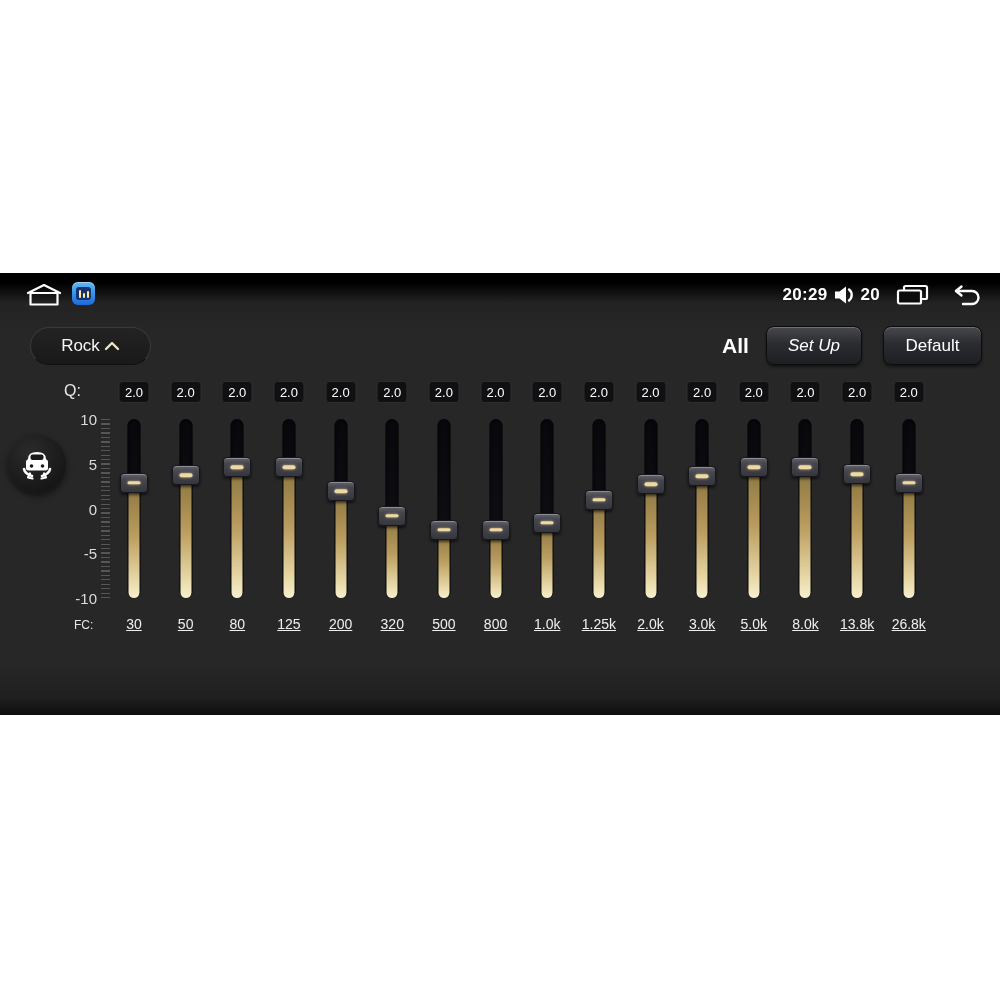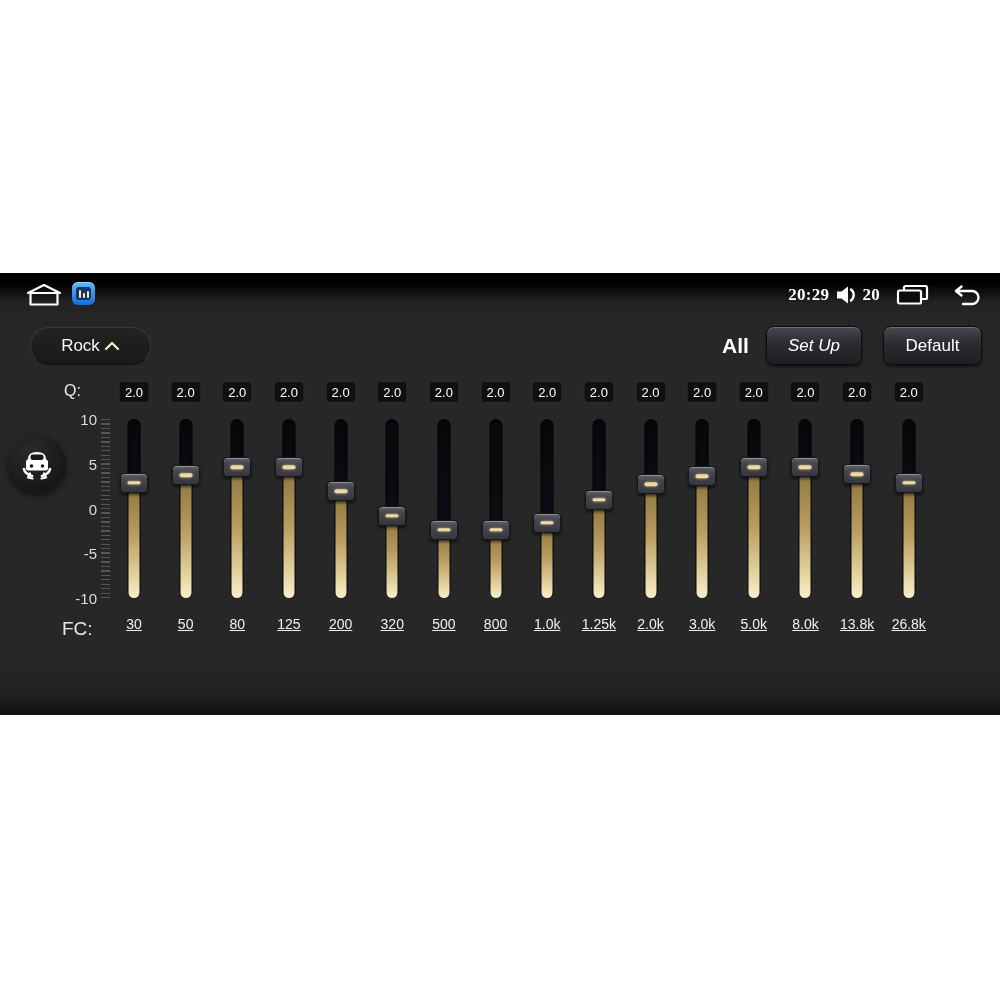--- a/index.html
+++ b/index.html
@@ -1,21 +1,21 @@
 <!DOCTYPE html>
 <html><head>
 <meta charset="utf-8">
 <style>
   html,body{margin:0;padding:0;background:#ffffff;width:1000px;height:1000px;
     font-family:"Liberation Sans",sans-serif;-webkit-font-smoothing:antialiased;}
   .screen{position:absolute;left:0;top:273px;width:1000px;height:442px;overflow:hidden;
     background:linear-gradient(180deg,#000 0px,#000 10px,#232323 30px,#272727 60px,#272727 88%,#202020 96%,#0e0e0e 100%);}
 
   
-  .statusbar{position:absolute;left:0;top:0;width:100%;height:40px;font-family:Liberation Serif, serif;}
+  .statusbar{position:absolute;left:0;top:0;width:100%;height:40px;}
   .home-btn{position:absolute;left:26px;top:10px;width:36px;height:24px;}
   .app-btn{position:absolute;left:72px;top:9px;width:23px;height:23px;border-radius:6px;
     background:linear-gradient(180deg,#5cb9f8,#1a6ada);box-shadow:inset 0 1px 0 rgba(255,255,255,.4);}
   .app-inner{position:absolute;left:4px;top:5px;width:15px;height:13px;border-radius:3px;background:#15336e;}
   .app-inner i{position:absolute;bottom:2px;width:2px;background:#ffe9a8;border-radius:1px;}
   .status-right{position:absolute;right:17px;top:11px;display:flex;align-items:center;}
   .status-text{color:#ffffff;font-size:17px;font-weight:bold;letter-spacing:.3px;}
 
   
   .preset-pill{position:absolute;left:30px;top:54px;width:121px;height:38px;border-radius:19px;
@@ -25,21 +25,21 @@
   .all-label{position:absolute;left:722px;top:61px;color:#ffffff;font-size:21px;font-weight:bold;}
   .btn{position:absolute;top:53px;height:39px;border-radius:8px;box-sizing:border-box;cursor:pointer;
     background:linear-gradient(180deg,#47494e 0%,#2a2c30 45%,#1d1f22 100%);
     border:1px solid #0c0c0c;box-shadow:inset 0 1px 0 rgba(255,255,255,.22),0 2px 3px rgba(0,0,0,.5);
     color:#ffffff;font-size:17px;display:flex;align-items:center;justify-content:center;}
   .btn.setup{left:766px;width:96px;font-style:italic;}
   .btn.default{left:883px;width:99px;}
 
   
   .qrow-label{position:absolute;left:64px;top:109px;color:#e8e8e8;font-size:16px;}
-  .fcrow-label{position:absolute;left:62px;top:345px;color:#e8e8e8;font-size:19px;}
+  .fcrow-label{position:absolute;left:74px;top:345px;color:#e8e8e8;font-size:12px;}
   .scale-label{position:absolute;width:42px;text-align:right;color:#dcdcdc;font-size:15px;transform:translateY(-50%);}
   .ruler{position:absolute;left:101px;top:146px;width:9px;height:179px;
     background:repeating-linear-gradient(to bottom,rgba(255,255,255,.22) 0 1.3px,transparent 1.3px 4.45px);}
 
   
   .band{position:absolute;width:52px;top:100px;height:265px;transform:translateX(-50%);}
   .qbox{position:absolute;left:50%;transform:translateX(-50%);top:8px;width:29px;height:20px;border-radius:4px;
     background:#101013;border:1px solid #2e2e2e;color:#fff;font-size:13px;display:flex;align-items:center;justify-content:center;text-align:right;}
   .slider{position:absolute;left:50%;top:0;width:30px;height:265px;transform:translateX(-50%);cursor:pointer;}
   .track{position:absolute;left:50%;transform:translateX(-50%);top:46px;width:13px;height:179px;border-radius:7px;

